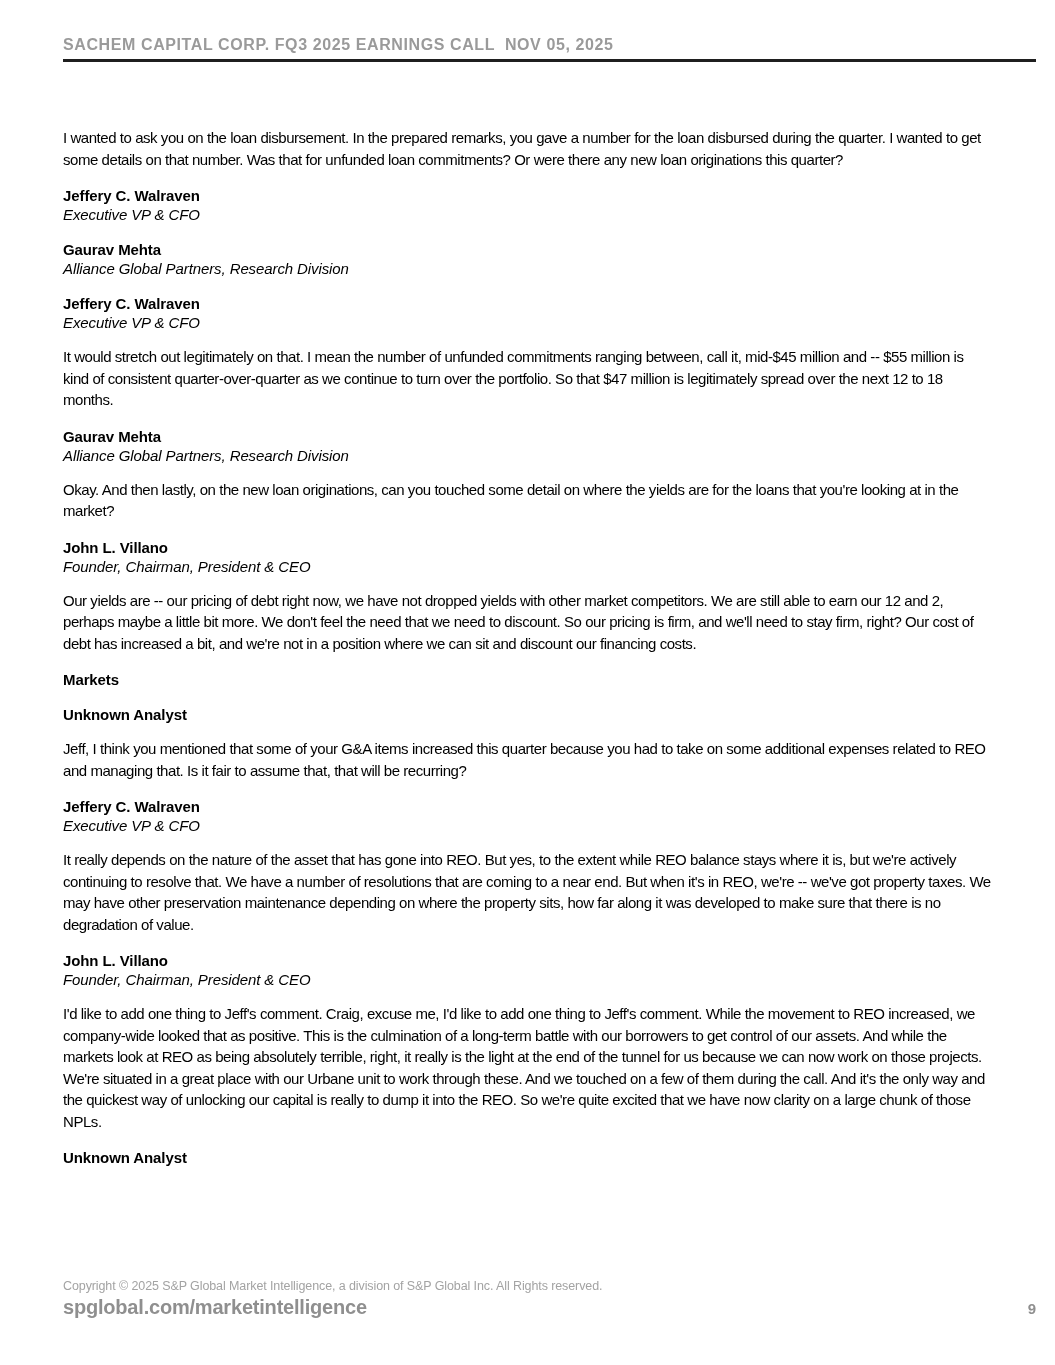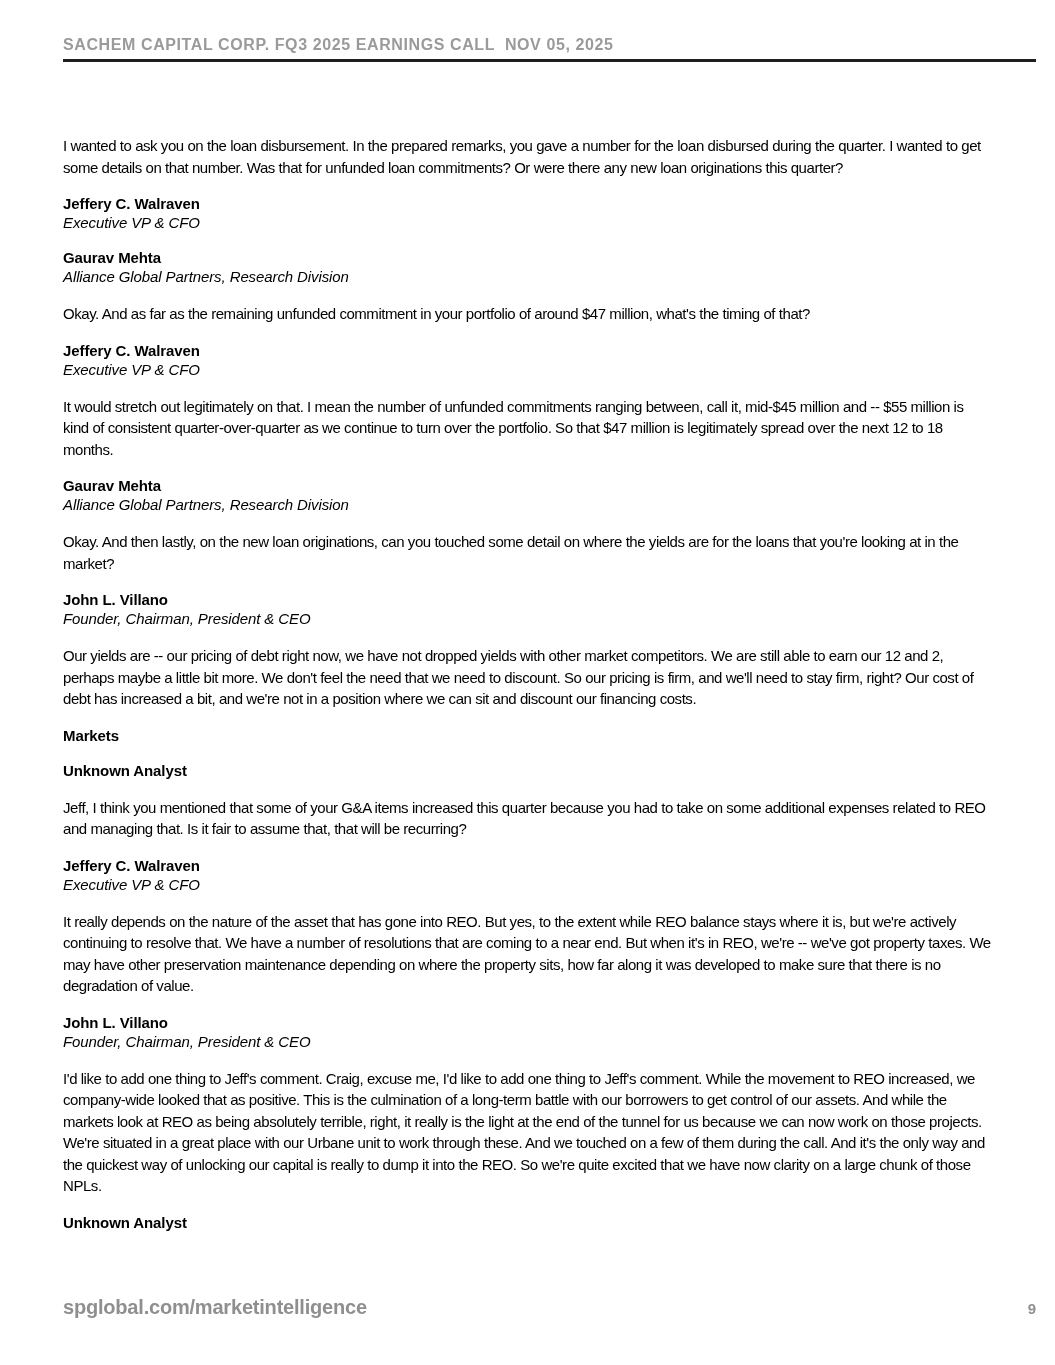--- a/index.html
+++ b/index.html
@@ -31,21 +31,21 @@
     position: absolute;
     top: 118px;
     left: 63px;
     width: 929px;
     color: #000000;
   }
   .para {
     font-size: 15px;
     line-height: 21.5px;
     letter-spacing: -0.45px;
-    margin: 17px 0 14px 0;
+    margin: 9px 0 14px 0;
   }
   .speaker-block { margin: 16px 0 14px 0; }
   .speaker-name {
     font-size: 15px;
     font-weight: bold;
     line-height: 19px;
     margin: 0;
     letter-spacing: -0.1px;
   }
   .speaker-role {
@@ -95,21 +95,20 @@
   <div class="content" id="content">
       <p class="para">I wanted to ask you on the loan disbursement. In the prepared remarks, you gave a number for the loan disbursed during the quarter. I wanted to get some details on that number. Was that for unfunded loan commitments? Or were there any new loan originations this quarter?</p>
       <div class="speaker-block">
         <p class="speaker-name">Jeffery C. Walraven</p>
         <p class="speaker-role">Executive VP &amp; CFO</p>
       </div>
       <div class="speaker-block">
         <p class="speaker-name">Gaurav Mehta</p>
         <p class="speaker-role">Alliance Global Partners, Research Division</p>
       </div>
-      <p class="para">Okay. And as far as the remaining unfunded commitment in your portfolio of around $47 million, what's the timing of that?</p>
       <div class="speaker-block">
         <p class="speaker-name">Jeffery C. Walraven</p>
         <p class="speaker-role">Executive VP &amp; CFO</p>
       </div>
       <p class="para">It would stretch out legitimately on that. I mean the number of unfunded commitments ranging between, call it, mid-$45 million and -- $55 million is kind of consistent quarter-over-quarter as we continue to turn over the portfolio. So that $47 million is legitimately spread over the next 12 to 18 months.</p>
       <div class="speaker-block">
         <p class="speaker-name">Gaurav Mehta</p>
         <p class="speaker-role">Alliance Global Partners, Research Division</p>
       </div>
       <p class="para">Okay. And then lastly, on the new loan originations, can you touched some detail on where the yields are for the loans that you're looking at in the market?</p>
@@ -134,18 +133,19 @@
         <p class="speaker-name">John L. Villano</p>
         <p class="speaker-role">Founder, Chairman, President &amp; CEO</p>
       </div>
       <p class="para">I'd like to add one thing to Jeff's comment. Craig, excuse me, I'd like to add one thing to Jeff's comment. While the movement to REO increased, we company-wide looked that as positive. This is the culmination of a long-term battle with our borrowers to get control of our assets. And while the markets look at REO as being absolutely terrible, right, it really is the light at the end of the tunnel for us because we can now work on those projects. We're situated in a great place with our Urbane unit to work through these. And we touched on a few of them during the call. And it's the only way and the quickest way of unlocking our capital is really to dump it into the REO. So we're quite excited that we have now clarity on a large chunk of those NPLs.</p>
       <div class="speaker-block">
         <p class="speaker-name">Unknown Analyst</p>
       </div>
     </div>
 
   <div class="footer">
+    <div class="copyright">Copyright © 2025 S&amp;P Global Market Intelligence, a division of S&amp;P Global Inc. All Rights reserved.</div>
     <div class="footer-row">
       <div class="site">spglobal.com/marketintelligence</div>
       <div class="page-num">9</div>
     </div>
   </div>
 </div>
 
 </body></html>

